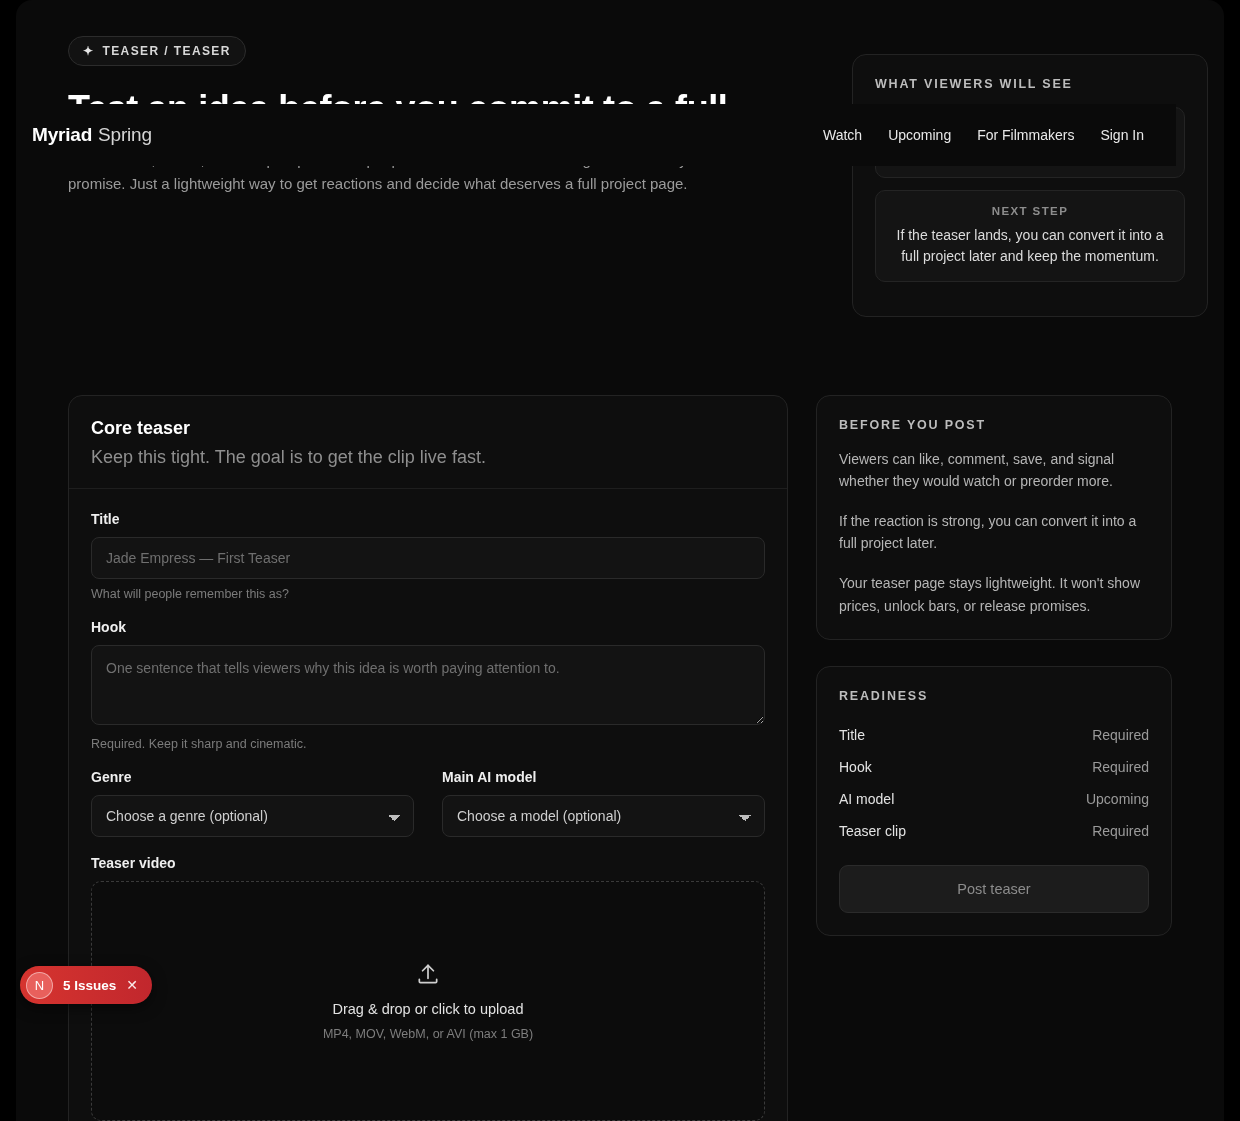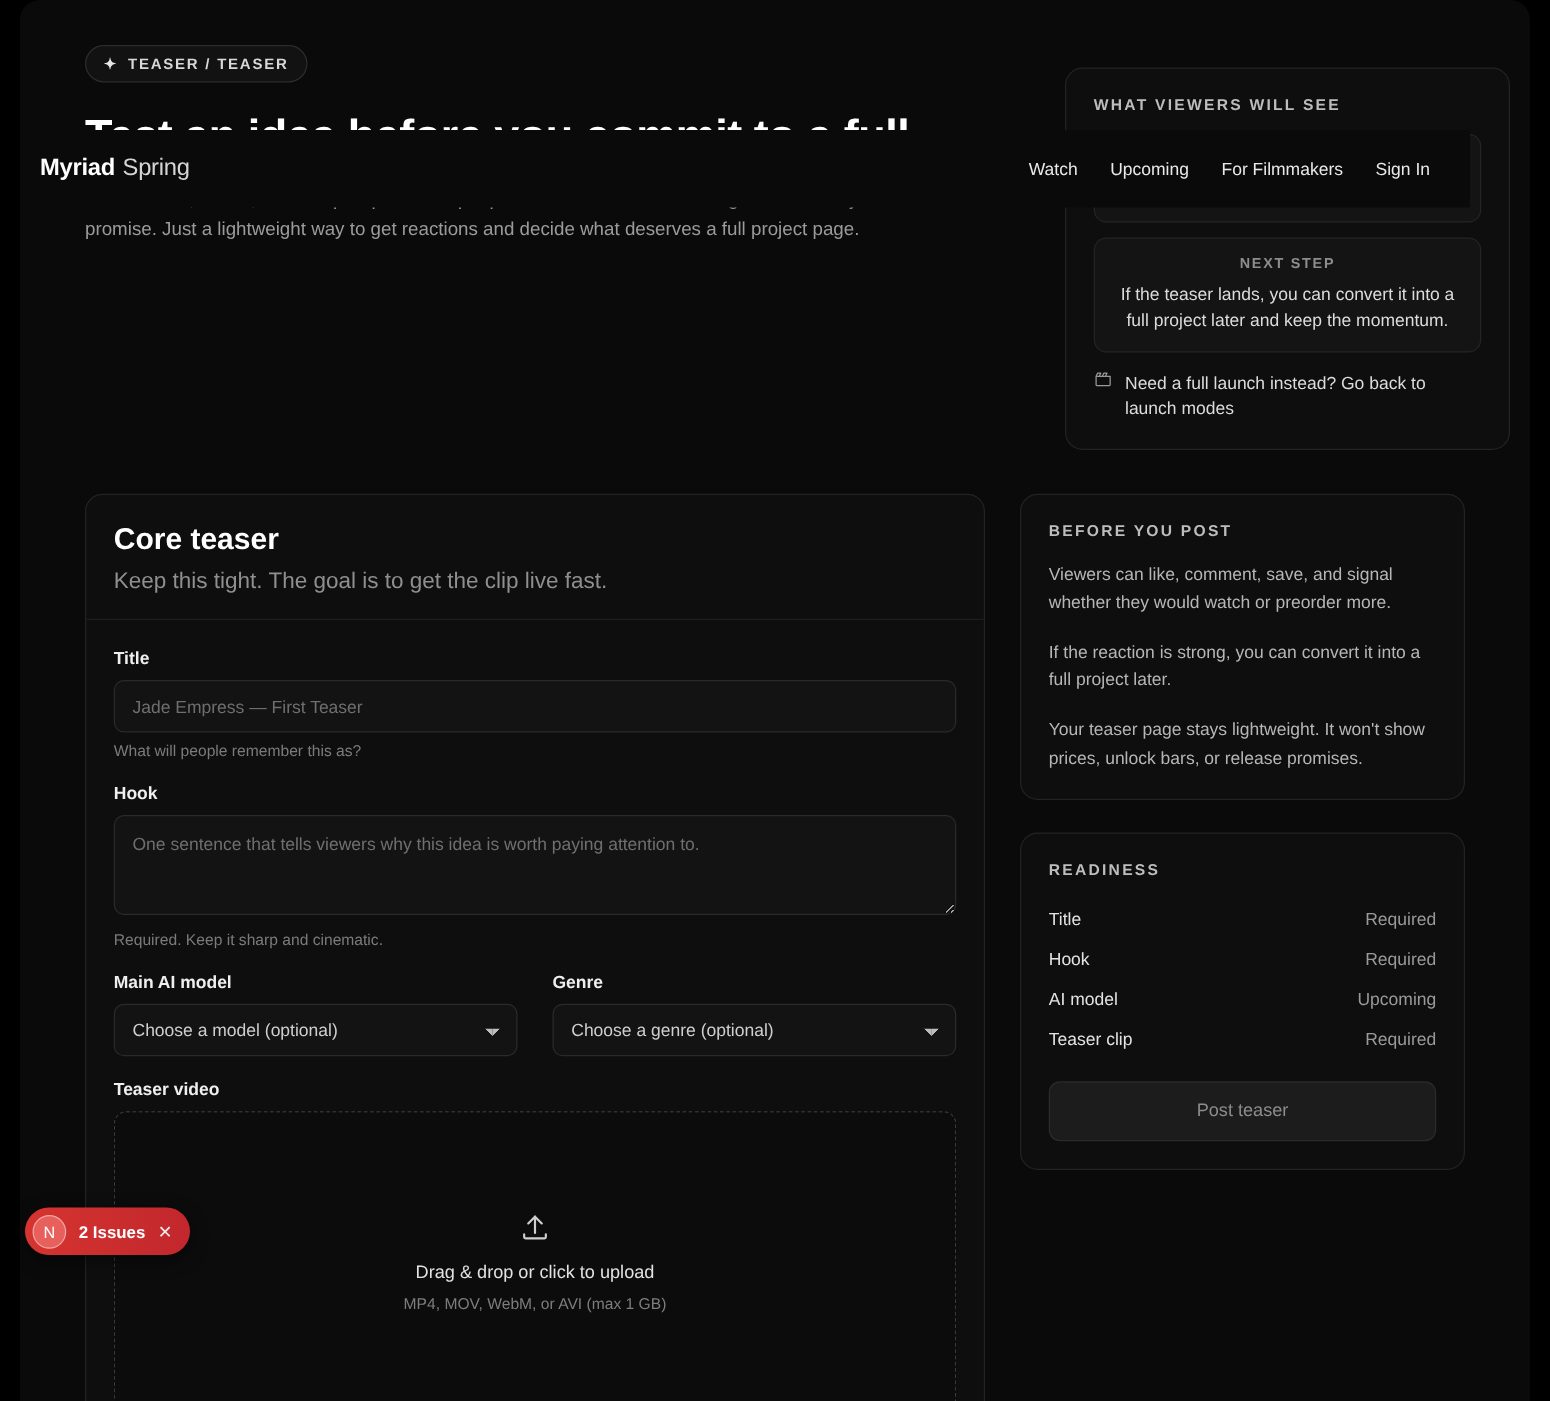--- a/index.html
+++ b/index.html
@@ -77,21 +77,21 @@
     border: 1px solid #232323;
     border-radius: 14px;
     overflow: hidden;
   }
   .card-head {
     padding: 22px 22px 20px 22px;
     border-bottom: 1px solid #1e1e1e;
   }
   .card-head h2 {
     margin: 0;
-    font-size: 24px;
+    font-size: 18px;
     color: #fff;
     font-weight: 700;
   }
   .card-head p {
     margin: 8px 0 0 0;
     font-size: 18px;
     color: #8f8f8f;
   }
   .card-body { padding: 22px; }
 
@@ -324,29 +324,29 @@
             </div>
 
             <div class="field">
               <label class="field-label">Hook</label>
               <textarea class="text-input" placeholder="One sentence that tells viewers why this idea is worth paying attention to." style=""></textarea>
               <div class="help">Required. Keep it sharp and cinematic.</div>
             </div>
 
             <div class="row-2 field">
               <div>
+                <label class="field-label">Genre</label>
+                <select class="select-input">
+                  <option>Choose a genre (optional)</option>
+                </select>
+              </div>
+              <div>
                 <label class="field-label">Main AI model</label>
                 <select class="select-input">
                   <option>Choose a model (optional)</option>
-                </select>
-              </div>
-              <div>
-                <label class="field-label">Genre</label>
-                <select class="select-input">
-                  <option>Choose a genre (optional)</option>
                 </select>
               </div>
             </div>
 
             <div class="field">
               <label class="field-label">Teaser video</label>
               <div class="dropzone">
                 <span class="up-icon">
                   <svg width="26" height="26" viewBox="0 0 24 24" fill="none" stroke="currentColor" stroke-width="1.6" stroke-linecap="round" stroke-linejoin="round">
                     <path d="M12 16V4"></path>
@@ -396,43 +396,34 @@
 
     <div class="side-card" style="position:absolute; left:824px; top:42px; width:356px; margin:12px;">
       <div class="side-title">WHAT VIEWERS WILL SEE</div>
       <div class="sub-panel" style="padding-top:34px;">
         <div class="txt">open preorders or promise delivery.</div>
       </div>
       <div class="sub-panel">
         <div class="tag">NEXT STEP</div>
         <div class="txt">If the teaser lands, you can convert it into a full project later and keep the momentum.</div>
       </div>
-      <div class="link-row">
-        <span class="clap">
-          <svg width="15" height="15" viewBox="0 0 24 24" fill="none" stroke="currentColor" stroke-width="1.6" stroke-linejoin="round">
-            <path d="M3 8h18v11a1 1 0 0 1-1 1H4a1 1 0 0 1-1-1V8z"></path>
-            <path d="M3 8l2-4h4l-2 4M11 8l2-4h4l-2 4"></path>
-          </svg>
-        </span>
-        <span class="lt">Need a full launch instead? Go back to launch modes</span>
-      </div>
     </div>
 
     <div class="topnav">
       <div class="brand">
         <span>Myriad</span><span class="sub">Spring</span>
       </div>
       <div class="nav-links">
         <a href="#">Watch</a>
         <a href="#">Upcoming</a>
         <a href="#">For Filmmakers</a>
         <a href="#">Sign In</a>
       </div>
     </div>
 
   </div>
 
   <div class="issues-pill">
     <div class="avatar">N</div>
-    <div class="txt">2 Issues</div>
+    <div class="txt">5 Issues</div>
     <div class="x">✕</div>
   </div>
 </div>
 
 </body></html>

